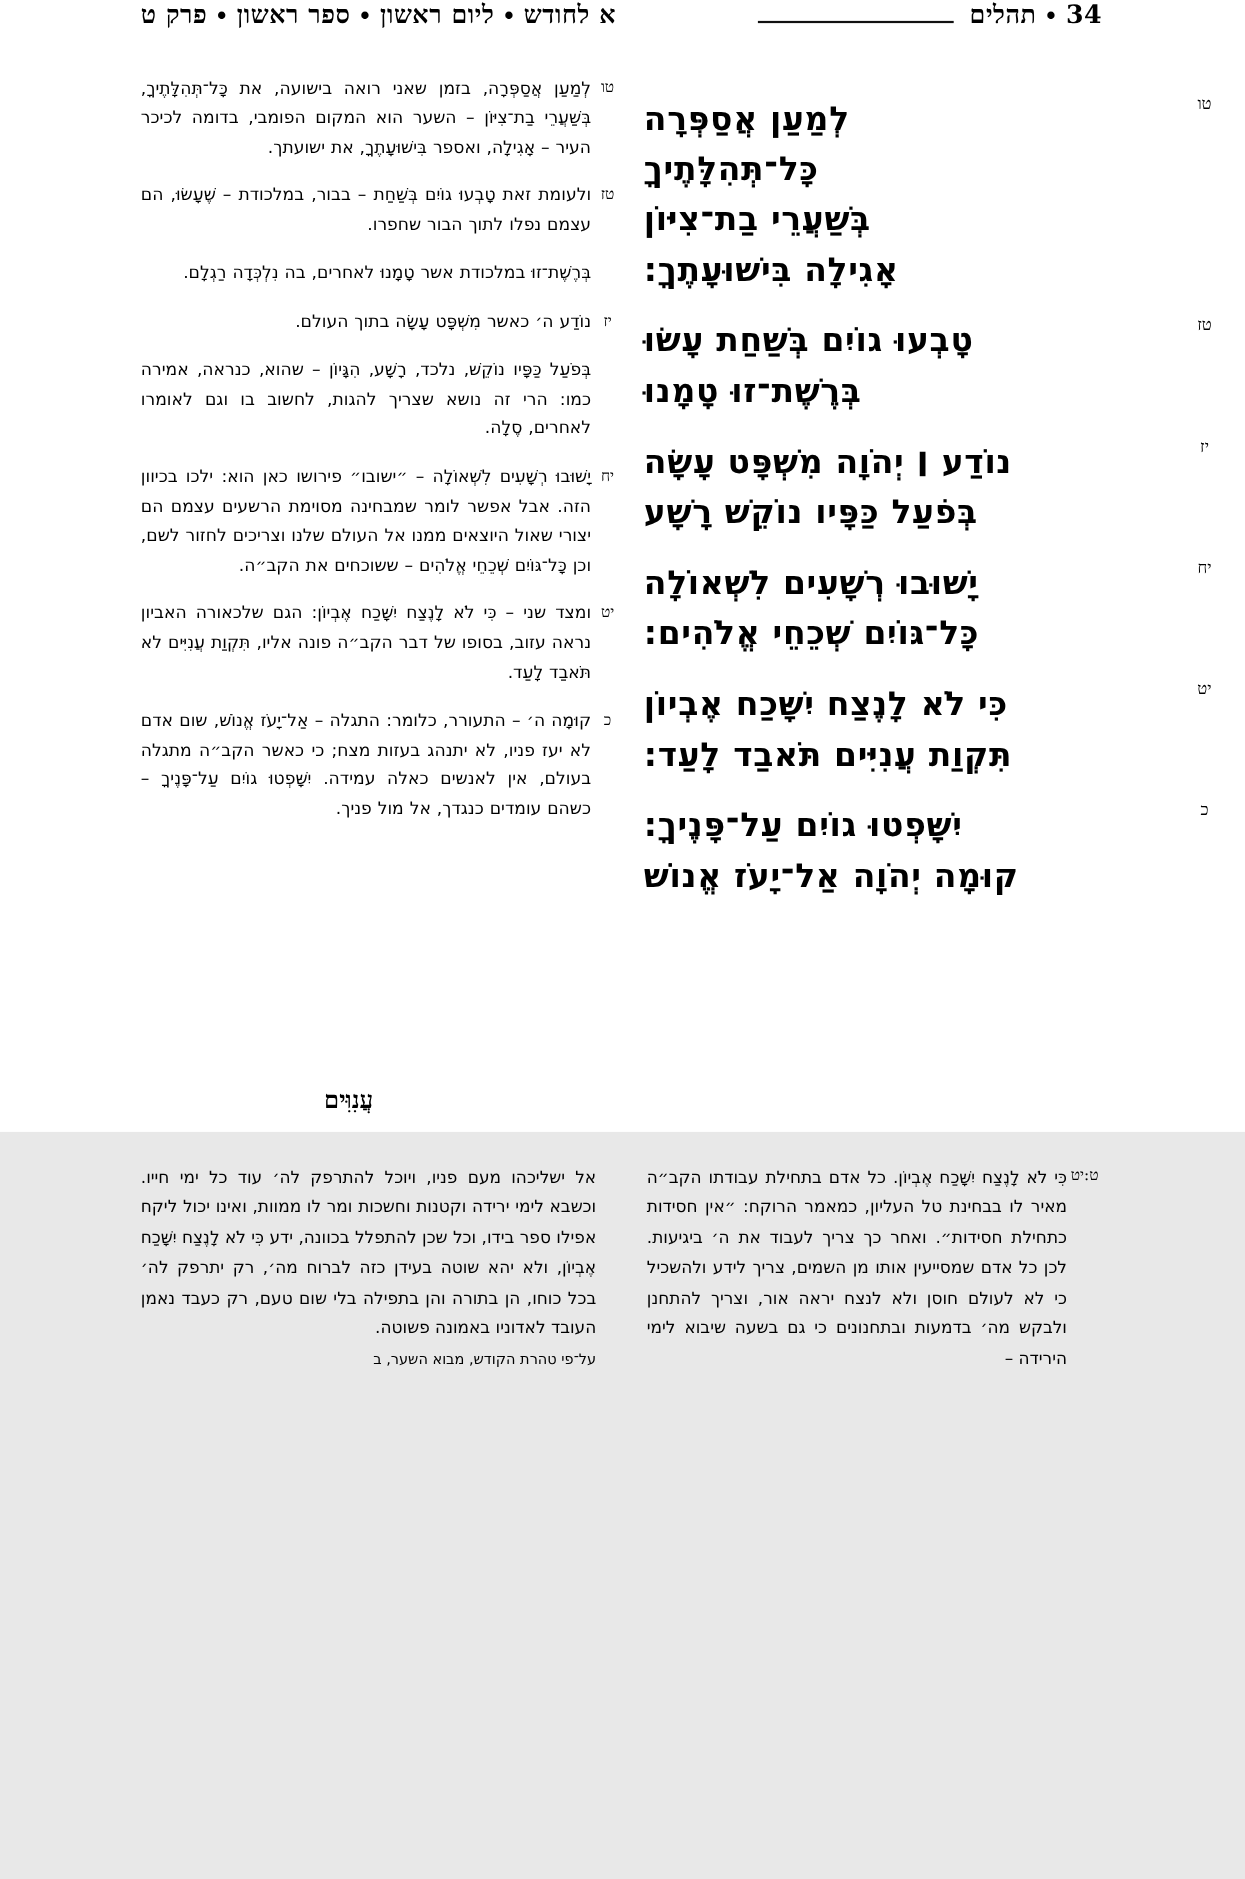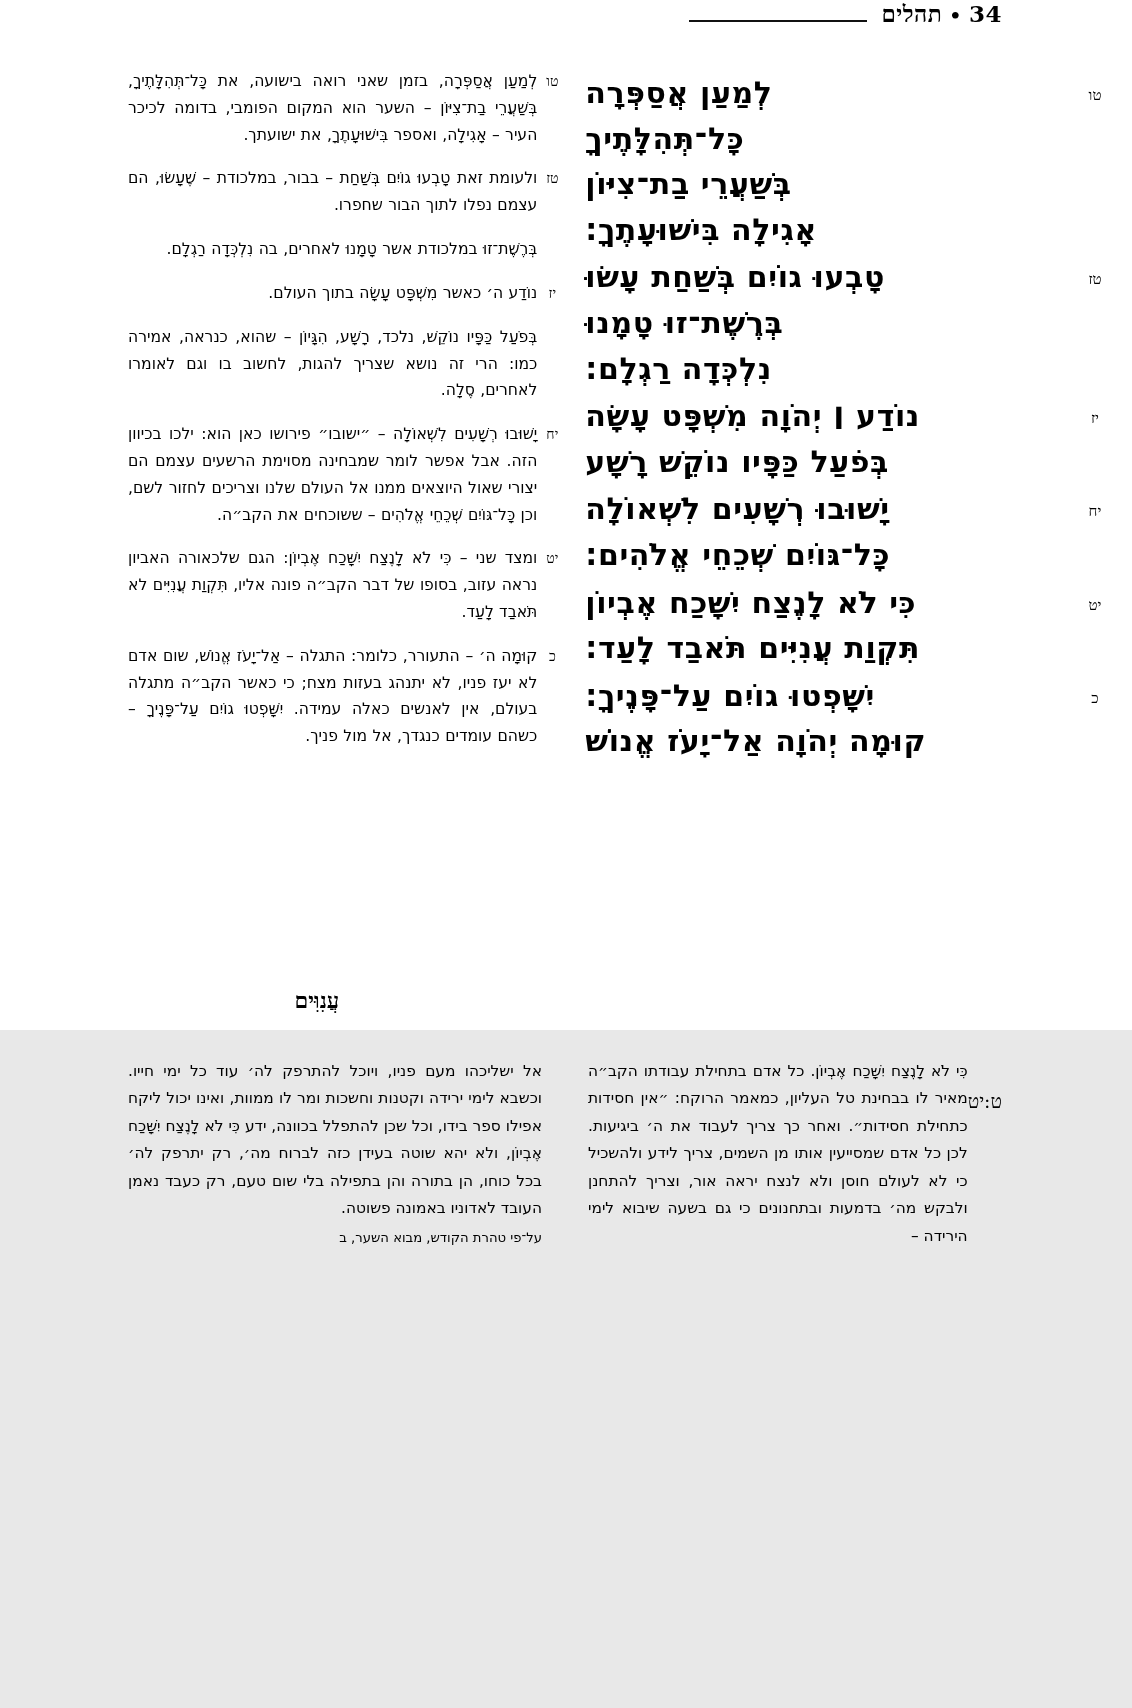--- a/index.html
+++ b/index.html
@@ -106,20 +106,21 @@
     font-weight: 400;
     text-align: center;
     padding-top: 16px;
     color: #000;
     direction: rtl;
   }
   .verse-lines {
     flex: 1 1 auto;
     text-align: left;
     direction: rtl;
+    margin-top: 17px;
   }
   .verse-line {
     font-family: "DejaVu Sans", "Liberation Sans", sans-serif;
     font-weight: 700;
     font-size: 30px;
     line-height: 1.52;
     letter-spacing: 0.6px;
     white-space: nowrap;
     text-align: left;
     direction: rtl;
@@ -205,25 +206,24 @@
     direction: rtl;
   }
   .footnote-row {
     display: flex;
     flex-direction: row;
     align-items: flex-start;
   }
   .footnote-marker {
     flex: 0 0 32px;
     font-family: "DejaVu Serif", "Liberation Serif", serif;
-    font-size: 19px;
+    font-size: 14px;
     padding-top: 4px;
     text-align: center;
     direction: rtl;
-    margin-top: 28px;
   }
   .footnote-text {
     flex: 1 1 auto;
     font-family: "DejaVu Sans", "Liberation Sans", sans-serif;
     font-size: 15.4px;
     line-height: 1.78;
     text-align: justify;
     text-align-last: right;
     direction: rtl;
     unicode-bidi: plaintext;
@@ -244,20 +244,21 @@
 <body>
 
 <div class="page">
 
   <div class="running-head">
     <div class="rh-inner">
       <span class="rh-page-number">34</span>
       <span class="rh-sep-dot">•</span>
       <span class="rh-book">תהלים</span>
       <span class="rh-rule"></span>
+      <span class="rh-chapter-info"><span>א לחודש</span><span class="dot">•</span><span>ליום ראשון</span><span class="dot">•</span><span>ספר ראשון</span><span class="dot">•</span><span>פרק ט</span></span>
     </div>
   </div>
 
   <div class="body-area">
 
     <div class="scripture-col">
 
       <div class="verse-block">
         <div class="verse-line-row">
           <div class="verse-marker">טו</div>
@@ -269,21 +270,20 @@
           </div>
         </div>
       </div>
 
       <div class="verse-block">
         <div class="verse-line-row">
           <div class="verse-marker">טז</div>
           <div class="verse-lines">
             <div class="verse-line">טָבְעוּ גוֹיִם בְּשַׁחַת עָשׂוּ</div>
             <div class="verse-line">בְּרֶשֶׁת־זוּ טָמָנוּ</div>
-            <div class="verse-line">נִלְכְּדָה רַגְלָם:</div>
           </div>
         </div>
       </div>
 
       <div class="verse-block">
         <div class="verse-line-row">
           <div class="verse-marker">יז</div>
           <div class="verse-lines">
             <div class="verse-line">נוֹדַע ׀ יְהֹוָה מִשְׁפָּט עָשָׂה</div>
             <div class="verse-line">בְּפֹעַל כַּפָּיו נוֹקֵשׁ רָשָׁע</div>

